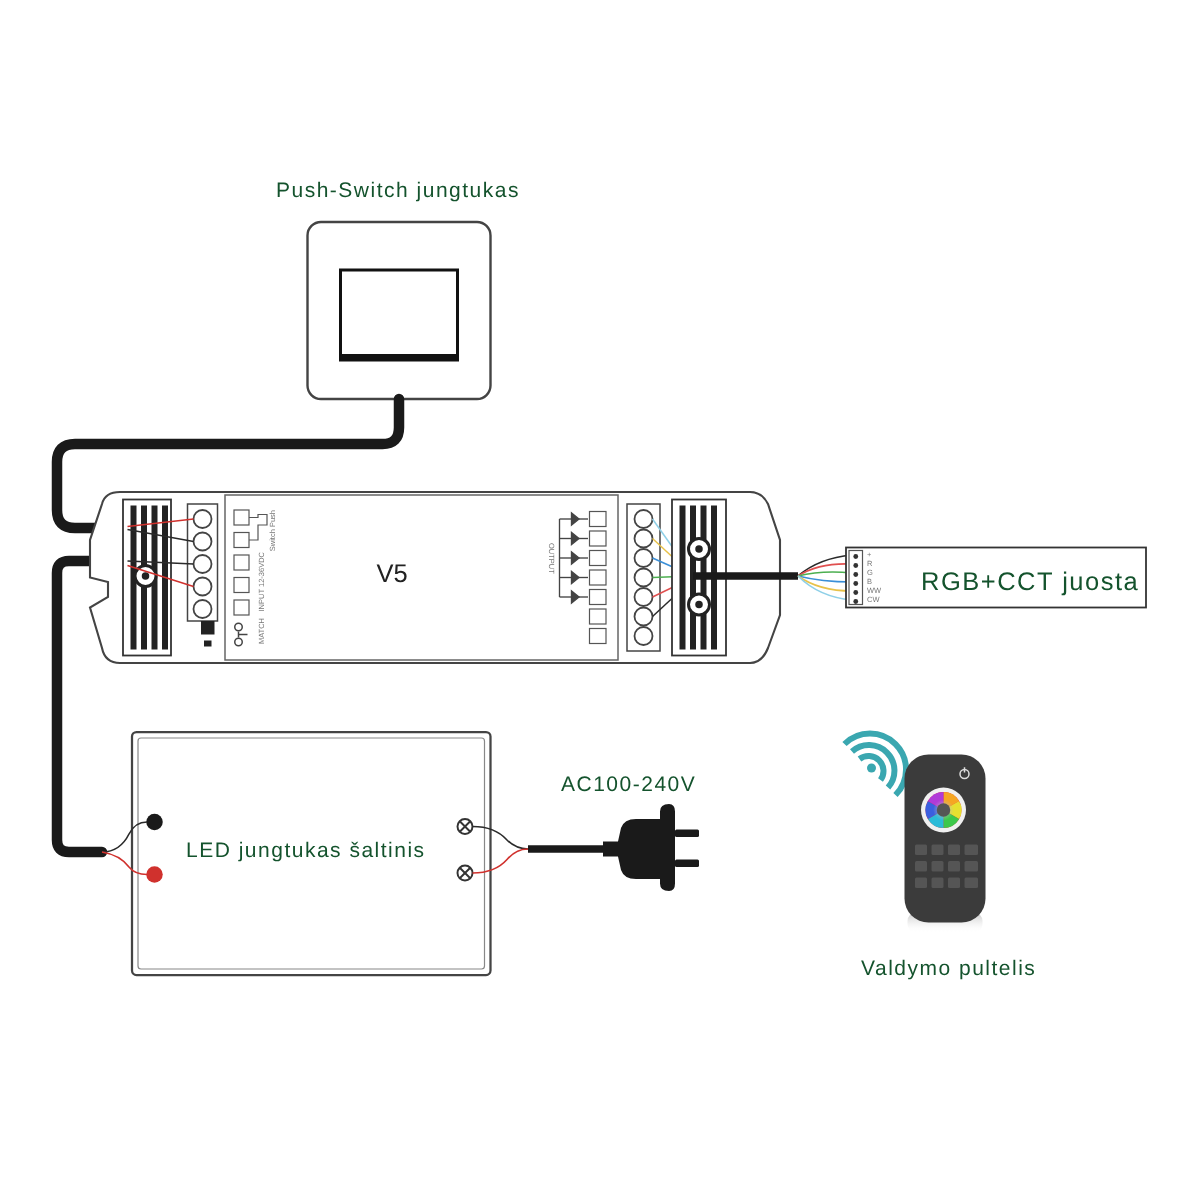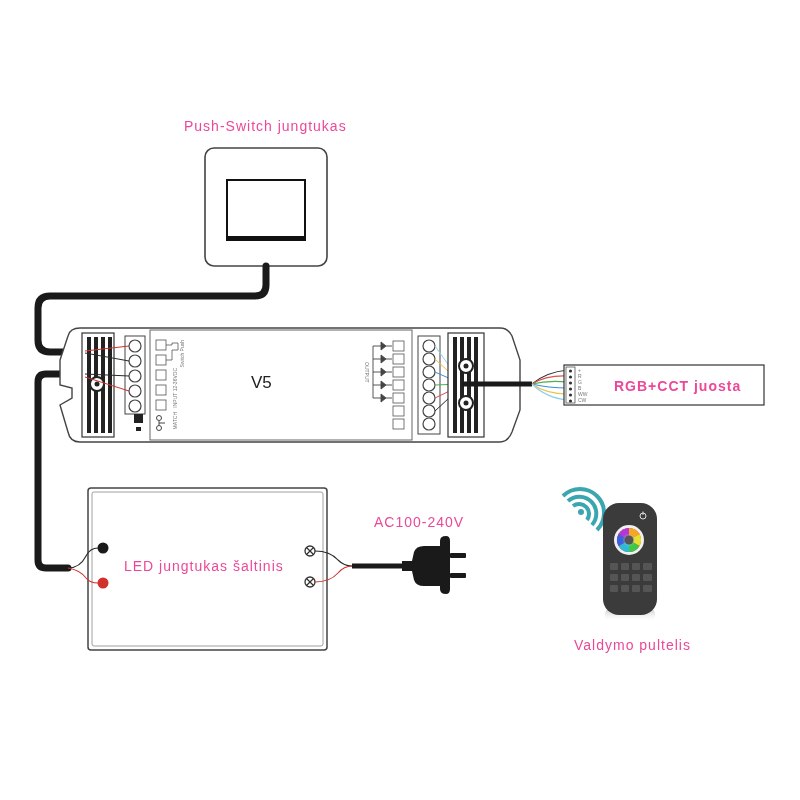--- a/index.html
+++ b/index.html
@@ -1,20 +1,20 @@
 <!DOCTYPE html>
 <html><head>
 <meta charset="utf-8">
 <style>
   html, body { margin: 0; padding: 0; background: #ffffff; }
   body { width: 800px; height: 800px; position: relative; overflow: hidden; font-family: "Liberation Sans", sans-serif; }
   #diagram { position: absolute; left: 0; top: 0; width: 800px; height: 800px; }
-  .lbl { position: absolute; color: #ec4899; font-family: "Liberation Sans", sans-serif; letter-spacing: 1px; white-space: nowrap; }
+  .lbl { position: absolute; color: #14532d; font-family: "Liberation Sans", sans-serif; letter-spacing: 1px; white-space: nowrap; }
   #switch-label { left: 184px; top: 118px; font-size: 14px; }
-  #strip-label { left: 614px; top: 378px; font-size: 14px; font-weight: bold; }
+  #strip-label { left: 614px; top: 378px; font-size: 17px; }
   #psu-label { left: 124px; top: 558px; font-size: 14px; }
   #ac-label { left: 374px; top: 514px; font-size: 14px; }
   #remote-label { left: 574px; top: 637px; font-size: 14px; }
   #v5-label { left: 251px; top: 373px; font-size: 17px; letter-spacing: 0; color: #222; }
   .tiny { position: absolute; font-size: 5px; color: #777; letter-spacing: 0; font-family: "Liberation Sans", sans-serif; }
 </style>
 </head>
 <body>
 
 <svg id="diagram" viewBox="0 0 800 800" xmlns="http://www.w3.org/2000/svg">

